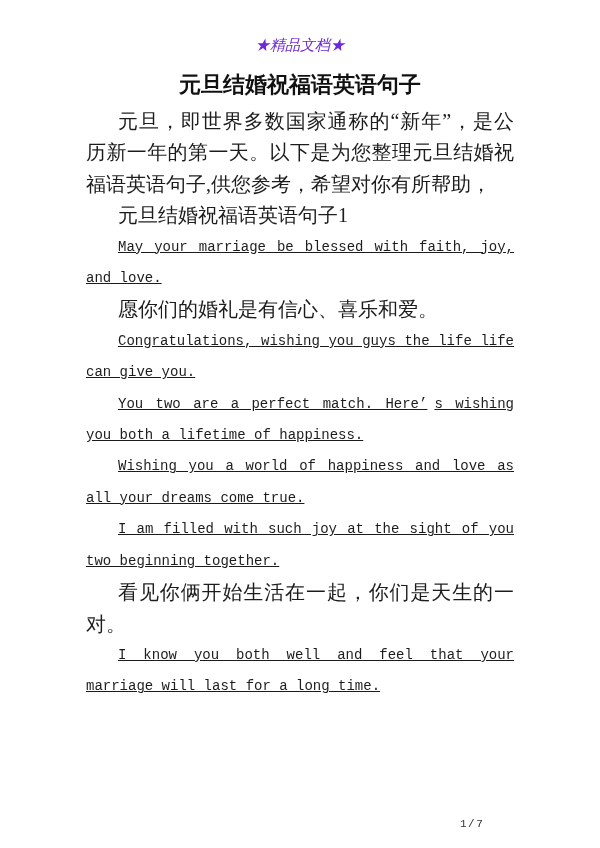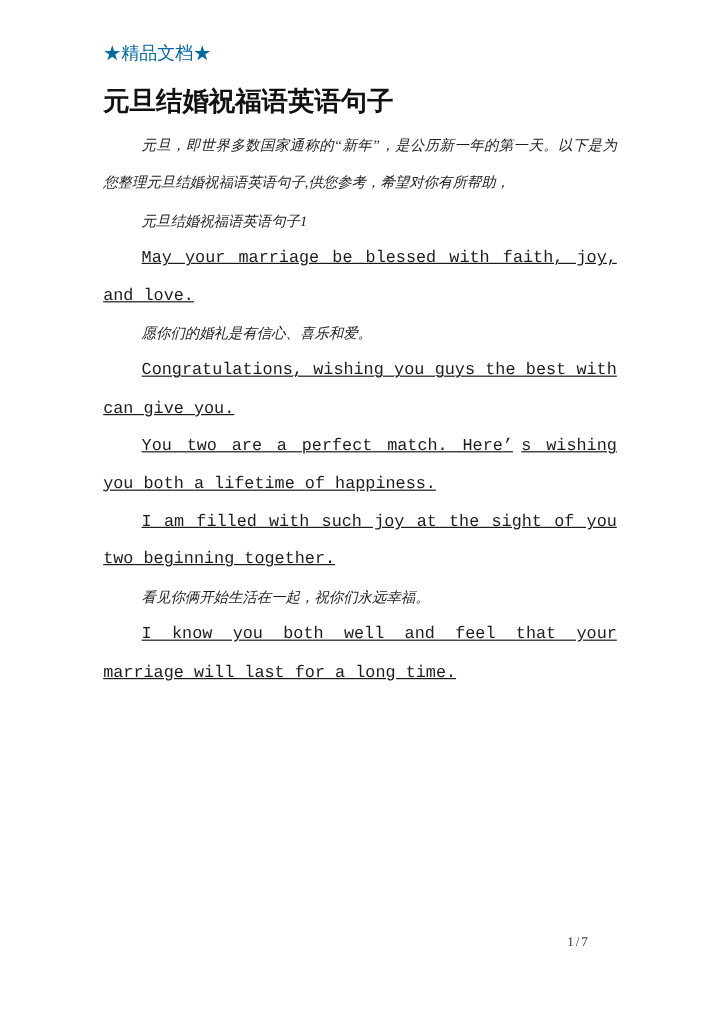--- a/index.html
+++ b/index.html
@@ -14,82 +14,84 @@
     margin: 0 auto;
     background: #ffffff;
     color: #1c1c1c;
     overflow: hidden;
     box-sizing: border-box;
     padding: 0 86px;
   }
   .watermark {
     padding-top: 34px;
     line-height: 22px;
+    text-align: center;
     font-family: "Liberation Serif", "DejaVu Serif", serif;
     font-size: 15px;
-    color: #0369a1;
+    color: #6d28d9;
+    font-style: italic;
   }
   .title {
     margin: 14px 0 0 0;
     line-height: 30px;
+    text-align: center;
     font-family: "Liberation Serif", "DejaVu Serif", serif;
     font-weight: bold;
     font-size: 22px;
     color: #111111;
   }
   .doc-body {
     margin-top: 6px;
   }
   .doc-body p {
     margin: 0;
     text-align: justify;
     text-indent: 32px;
     line-height: 31.4px;
     color: #1c1c1c;
   }
   .doc-body p.zh {
     font-family: "Liberation Serif", "DejaVu Serif", serif;
-    font-size: 12px;
-    font-style: italic;
+    font-size: 20px;
   }
   .doc-body p.en {
     font-family: "Liberation Mono", "DejaVu Sans Mono", monospace;
     font-size: 14px;
     text-decoration: underline;
   }
   
   .doc-body p.en .apos {
     padding-right: 7px;
   }
   .footer {
     position: absolute;
     left: 460px;
-    top: 779px;
+    top: 818px;
     width: 44px;
-    text-align: center;
-    font-family: Liberation Serif, serif;
+    font-family: Liberation Mono, monospace;
     font-size: 11px;
     letter-spacing: 1.5px;
     color: #333333;
   }
 </style>
 </head>
 <body>
 
 <div class="page">
   <div class="watermark">★精品文档★</div>
 
   <h1 class="title">元旦结婚祝福语英语句子</h1>
 
   <div class="doc-body">
       <p class="para zh">元旦，即世界多数国家通称的“新年”，是公历新一年的第一天。以下是为您整理元旦结婚祝福语英语句子,供您参考，希望对你有所帮助，</p>
       <p class="para zh">元旦结婚祝福语英语句子1</p>
       <p class="para en">May your marriage be blessed with faith, joy, and love.</p>
       <p class="para zh">愿你们的婚礼是有信心、喜乐和爱。</p>
-      <p class="para en">Congratulations, wishing you guys the best with can give you.</p>
+      <p class="para en">Congratulations, wishing you guys the life life can give you.</p>
       <p class="para en">You two are a perfect match. Here<span class="apos">’</span>s wishing you both a lifetime of happiness.</p>
+      <p class="para en">Wishing you a world of happiness and love as all your dreams come true.</p>
       <p class="para en">I am filled with such joy at the sight of you two beginning together.</p>
-      <p class="para zh">看见你俩开始生活在一起，祝你们永远幸福。</p>
+      <p class="para zh">看见你俩开始生活在一起，你们是天生的一对。</p>
       <p class="para en">I know you both well and feel that your marriage will last for a long time.</p>
     </div>
 
   <div class="footer">1/7</div>
 </div>
 
 </body></html>

